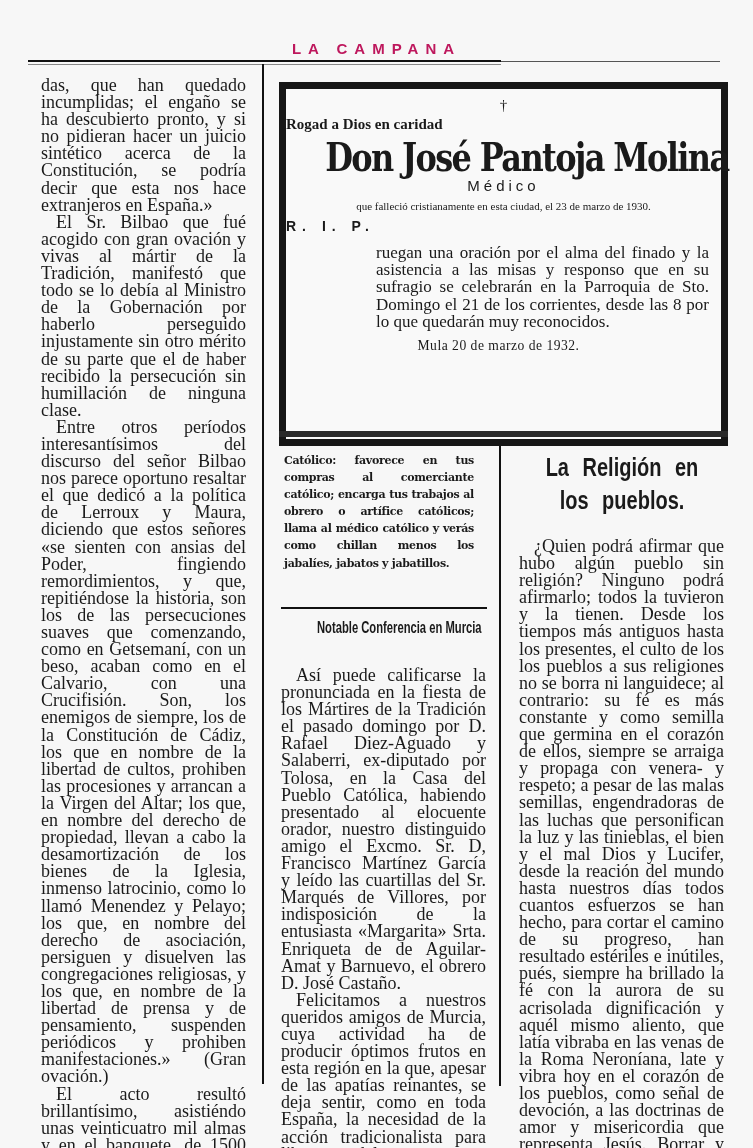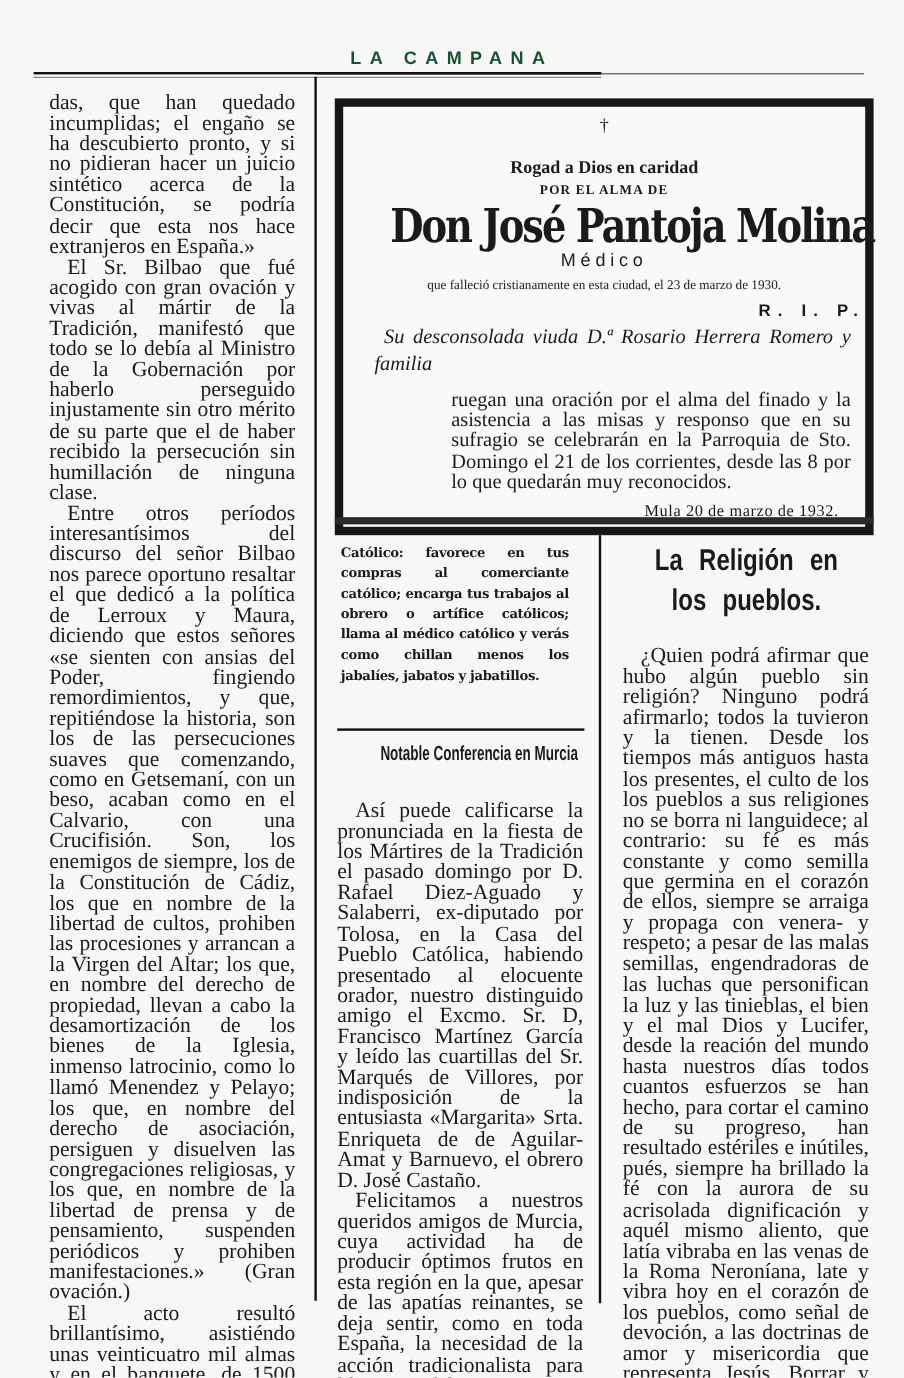--- a/index.html
+++ b/index.html
@@ -3,53 +3,53 @@
 <meta charset="utf-8">
 <style>
   html, body { margin:0; padding:0; }
   body {
     width:753px; height:1148px; background:#f7f7f7; position:relative;
     overflow:hidden; font-family:"Liberation Serif", serif; color:#1a1a1a;
   }
   .masthead {
     position:absolute; left:0; top:40px; width:753px; text-align:center;
     font-family:"Liberation Sans", sans-serif; font-size:15px; letter-spacing:7px;
-    font-weight:bold; color:#14532d;
+    font-weight:bold; color:#be185d;
   }
   .rule-top { position:absolute; left:28px; top:60px; width:473px; height:2px; background:#111; }
   .rule-top2 { position:absolute; left:28px; top:64px; width:473px; height:1px; background:#888; }
   .rule-top-r { position:absolute; left:263px; top:60px; width:238px; height:2px; background:#111; }
   .rule-top-rr { position:absolute; left:501px; top:61px; width:219px; height:1px; background:#555; }
   .vdiv1 { position:absolute; left:262px; top:64px; width:2px; height:1020px; background:#111; }
   .vdiv2 { position:absolute; left:499px; top:441px; width:2px; height:645px; background:#111; }
 
   .col { position:absolute; font-size:18px; line-height:17.1px; text-align:justify; }
   .col p { margin:0; text-indent:0; }
   .col p.ind { text-indent:15px; }
   .col1 { left:41px; top:77px; width:205px; }
 
   .obit {
     position:absolute; left:279px; top:82px; width:435px; height:350px;
     border:7px solid #161616; background:#f9f9f9;
   }
   .obit-bottom { position:absolute; left:279px; top:431px; width:449px; height:6px; background:#2a2a2a; }
   .obit .cross { text-align:center; font-size:15px; margin-top:8px; }
-  .obit .rogad { text-align:center; font-size:15px; font-weight:bold; margin-top:18px; }
+  .obit .rogad { font-size:15px; font-weight:bold; margin-top:2px; }
   .obit .poralma { text-align:center; font-size:11px; font-weight:bold; letter-spacing:1px; margin-top:4px; }
   .obit .name {
     text-align:center; font-family:"DejaVu Serif", serif; font-weight:bold; font-size:39px;
     letter-spacing:-2px; line-height:44px; margin-top:2px; transform:scaleX(0.82); transform-origin:center;
     white-space:nowrap;
   }
   .obit .medico { text-align:center; font-family:"Liberation Sans", sans-serif; font-size:15px; letter-spacing:4px; margin-top:-2px; }
   .obit .fallecio { text-align:center; font-size:11px; margin-top:6px; }
-  .obit .rip { text-align:right; font-family:"Liberation Sans", sans-serif; font-weight:bold; font-size:14px; letter-spacing:6px; margin-top:6px; }
+  .obit .rip { text-align:left; font-family:"Liberation Sans", sans-serif; font-weight:bold; font-size:14px; letter-spacing:6px; margin-top:6px; }
   .obit .viuda { font-style:italic; font-size:17px; line-height:22px; margin:4px 12px 0 26px; text-align:justify; text-indent:8px; }
   .obit .ruegan { font-size:17px; line-height:17.2px; margin:10px 12px 0 90px; text-align:justify; }
-  .obit .fecha { text-align:right; font-size:13.6px; margin:8px 22px 0 12px; letter-spacing:0.5px; }
+  .obit .fecha { text-align:center; font-size:13.6px; margin:8px 22px 0 12px; letter-spacing:0.5px; }
 
   .catolico {
     position:absolute; left:284px; top:452px; width:190px; font-family:"DejaVu Serif", serif;
     font-weight:bold; font-size:11px; line-height:17.1px; text-align:justify; letter-spacing:-0.3px;
   }
   .catolico-rule { position:absolute; left:281px; top:607px; width:206px; height:2px; background:#111; }
   .notable {
     position:absolute; left:283px; top:618px; width:200px; text-align:center;
     font-family:"Liberation Sans", sans-serif; font-weight:bold; font-size:17px;
     transform:scaleX(0.66); transform-origin:center; white-space:nowrap; letter-spacing:0px;
@@ -84,26 +84,24 @@
   <p>das, que han quedado incumplidas; el engaño se ha descubierto pronto, y si no pidieran hacer un juicio sintético acerca de la Constitución, se podría decir que esta nos hace extranjeros en España.»</p>
   <p class="ind">El Sr. Bilbao que fué acogido con gran ovación y vivas al mártir de la Tradición, manifestó que todo se lo debía al Ministro de la Gobernación por haberlo perseguido injustamente sin otro mérito de su parte que el de haber recibido la persecución sin humillación de ninguna clase.</p>
   <p class="ind">Entre otros períodos interesantísimos del discurso del señor Bilbao nos parece oportuno resaltar el que dedicó a la política de Lerroux y Maura, diciendo que estos señores «se sienten con ansias del Poder, fingiendo remordimientos, y que, repitiéndose la historia, son los de las persecuciones suaves que comenzando, como en Getsemaní, con un beso, acaban como en el Calvario, con una Crucifisión. Son, los enemigos de siempre, los de la Constitución de Cádiz, los que en nombre de la libertad de cultos, prohiben las procesiones y arrancan a la Virgen del Altar; los que, en nombre del derecho de propiedad, llevan a cabo la desamortización de los bienes de la Iglesia, inmenso latrocinio, como lo llamó Menendez y Pelayo; los que, en nombre del derecho de asociación, persiguen y disuelven las congregaciones religiosas, y los que, en nombre de la libertad de prensa y de pensamiento, suspenden periódicos y prohiben manifestaciones.» (Gran ovación.)</p>
   <p class="ind">El acto resultó brillantísimo, asistiéndo unas veinticuatro mil almas y en el banquete, de 1500 cubiertos, los brindis también fueron fogosísimos. El Sr. Bilbao brindó por Navia de Suarna, lugar donde ha estado confinado sin saber ni haberle probado falta alguna.</p>
   <p class="ind">¡Envidiosos que son algunos de Primo de Rivera!</p>
 </div>
 
 <div class="obit">
   <div class="cross">†</div>
   <div class="rogad">Rogad a Dios en caridad</div>
-  <div class="poralma">POR EL ALMA DE</div>
   <div class="name">Don José Pantoja Molina</div>
   <div class="medico">Médico</div>
   <div class="fallecio">que falleció cristianamente en esta ciudad, el 23 de marzo de 1930.</div>
   <div class="rip">R. I. P.</div>
-  <div class="viuda">Su desconsolada viuda D.ª Rosario Herrera Romero y familia</div>
   <div class="ruegan">ruegan una oración por el alma del finado y la asistencia a las misas y responso que en su sufragio se celebrarán en la Parroquia de Sto. Domingo el 21 de los corrientes, desde las 8 por lo que quedarán muy reconocidos.</div>
   <div class="fecha">Mula 20 de marzo de 1932.</div>
 </div>
 <div class="obit-bottom"></div>
 
 <div class="catolico">Católico: favorece en tus compras al comerciante católico; encarga tus trabajos al obrero o artífice católicos; llama al médico católico y verás como chillan menos los jabalíes, jabatos y jabatillos.</div>
 <div class="catolico-rule"></div>
 
 <div class="notable">Notable Conferencia en Murcia</div>
 <div class="col col2">

